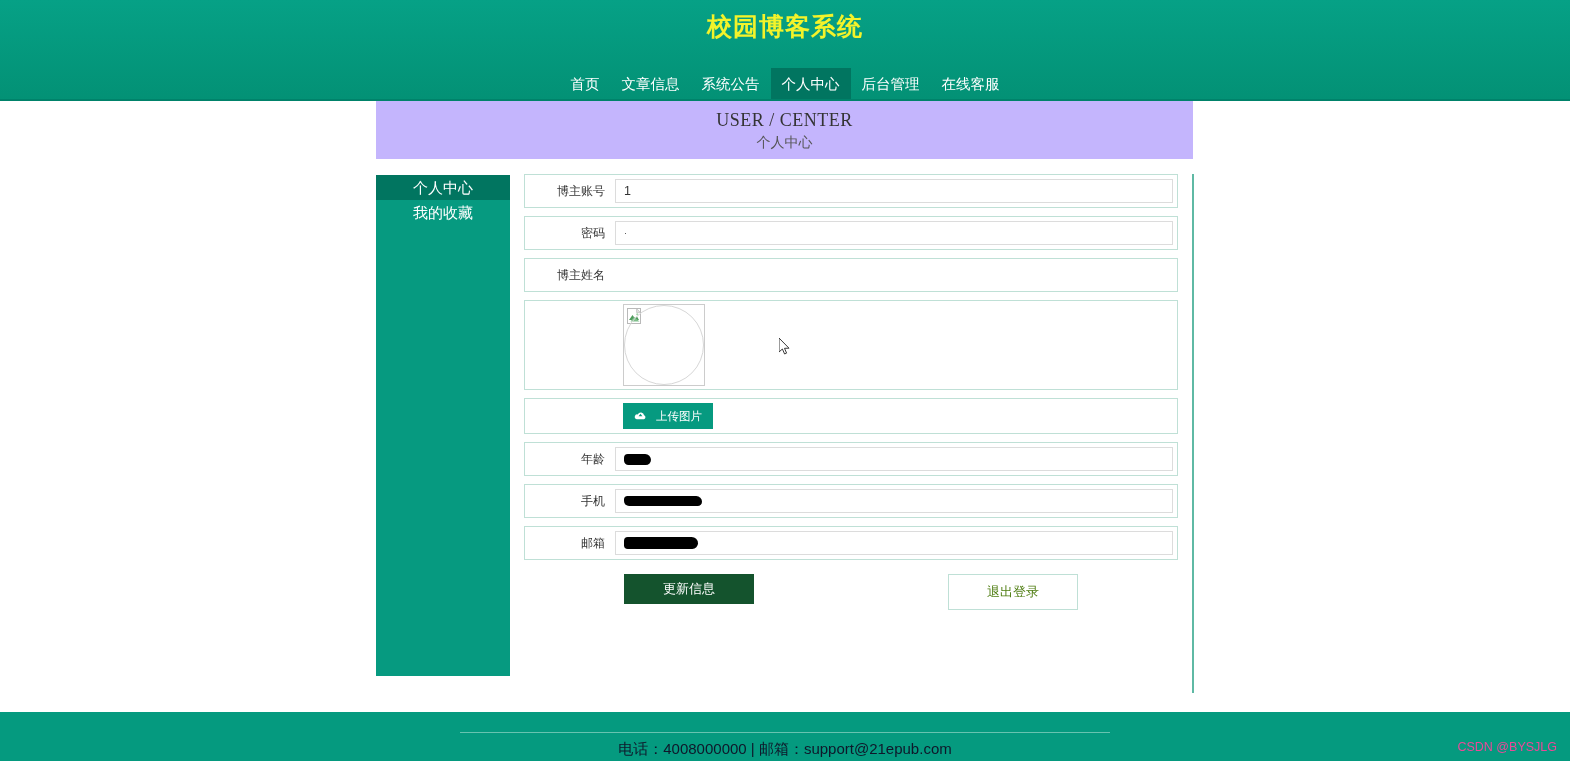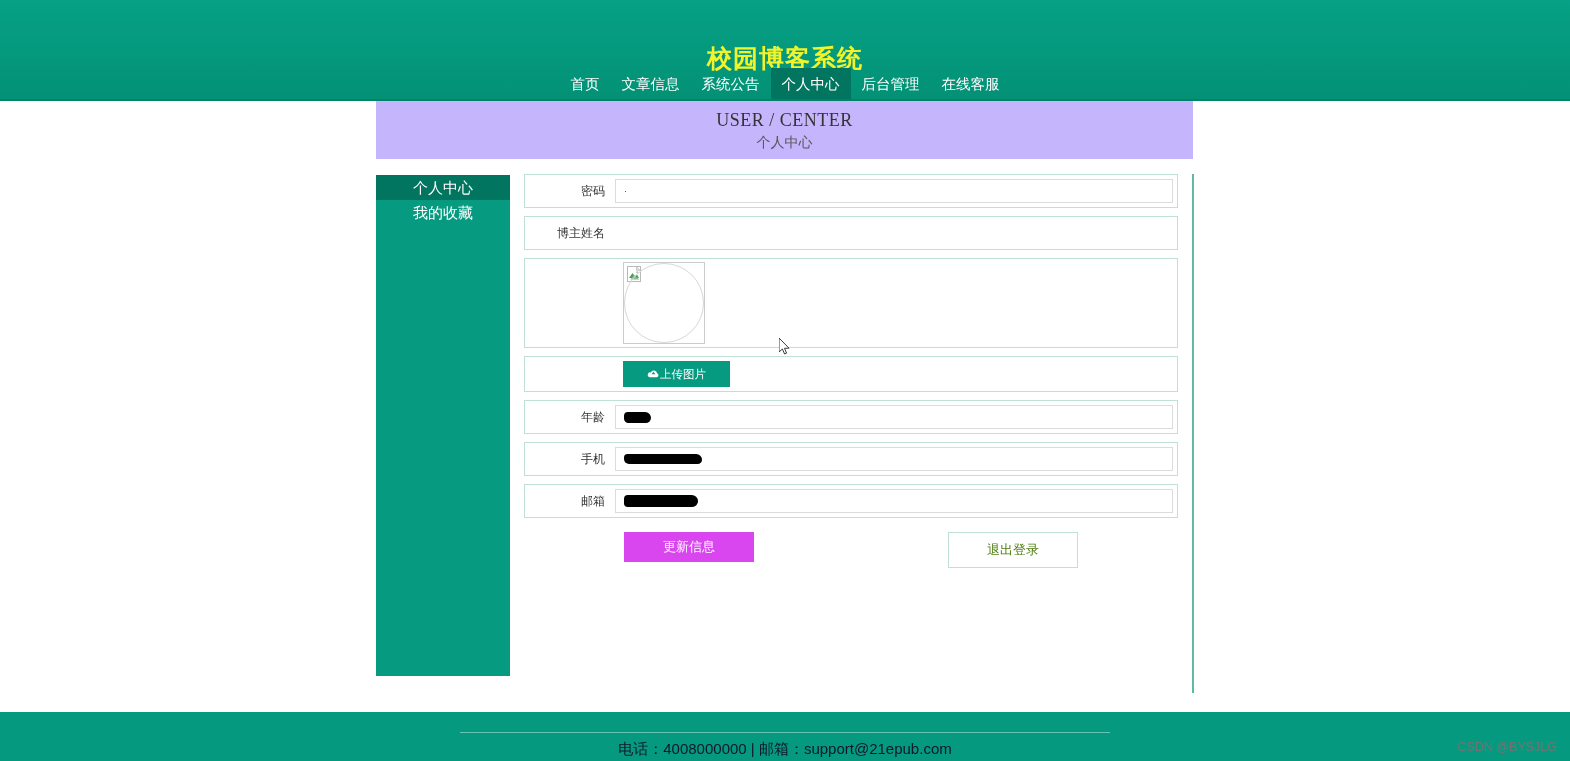--- a/index.html
+++ b/index.html
@@ -33,21 +33,20 @@
     position: absolute;
     top: 9px;
     left: 0;
     width: 100%;
     text-align: center;
     color: #f3f32a;
     font-size: 25px;
     font-weight: bold;
     letter-spacing: 1px;
     line-height: 34px;
-    margin-top: 32px;
   }
   .nav {
     position: absolute;
     top: 68px;
     left: 0;
     width: 100%;
     height: 32px;
     display: flex;
     justify-content: center;
     align-items: flex-start;
@@ -239,42 +238,42 @@
     display: flex;
     align-items: center;
     box-sizing: border-box;
   }
   .upload-btn {
     margin-left: 98px;
     background: #069a80;
     color: #ffffff;
     font-size: 11.5px;
     height: 26px;
-    padding: 0 24px;
-    display: flex;
-    align-items: center;
-    gap: 0;
+    padding: 0 11px;
+    display: flex;
+    align-items: center;
+    gap: 9px;
     border: none;
     cursor: pointer;
     font-family: "Liberation Sans", sans-serif;
   }
 
   
   .btn-row {
     margin-top: 14px;
     height: 30px;
     position: relative;
   }
   .btn-primary {
     position: absolute;
     left: 100px;
     top: 0;
     width: 130px;
     height: 30px;
-    background: #d946ef;
+    background: #14532d;
     color: #ffffff;
     border: none;
     font-size: 13px;
     cursor: pointer;
     font-family: "Liberation Sans", sans-serif;
   }
   .btn-secondary {
     position: absolute;
     left: 424px;
     top: 0;
@@ -323,21 +322,21 @@
     width: 650px;
     text-align: center;
     color: #0f172a;
     font-size: 15px;
     line-height: 18px;
   }
   .watermark {
     position: absolute;
     right: 13px;
     top: 739px;
-    color: #737373;
+    color: #ec4899;
     font-size: 12.5px;
     line-height: 16px;
     margin-left: 40px;
   }
 
   
   .cursor {
     position: absolute;
     left: 779px;
     top: 338px;
@@ -369,20 +368,24 @@
     <div class="banner-cn">个人中心</div>
   </div>
 
   <div class="sidebar">
     <div class="side-item active">个人中心</div>
     <div class="side-item">我的收藏</div>
   </div>
 
   <div class="form-col">
 
+    <div class="field-row">
+      <div class="field-label">博主账号</div>
+      <div class="field-input">1</div>
+    </div>
 
     <div class="field-row">
       <div class="field-label">密码</div>
       <div class="field-input password-dot">·</div>
     </div>
 
     <div class="field-row">
       <div class="field-label">博主姓名</div>
     </div>
 

